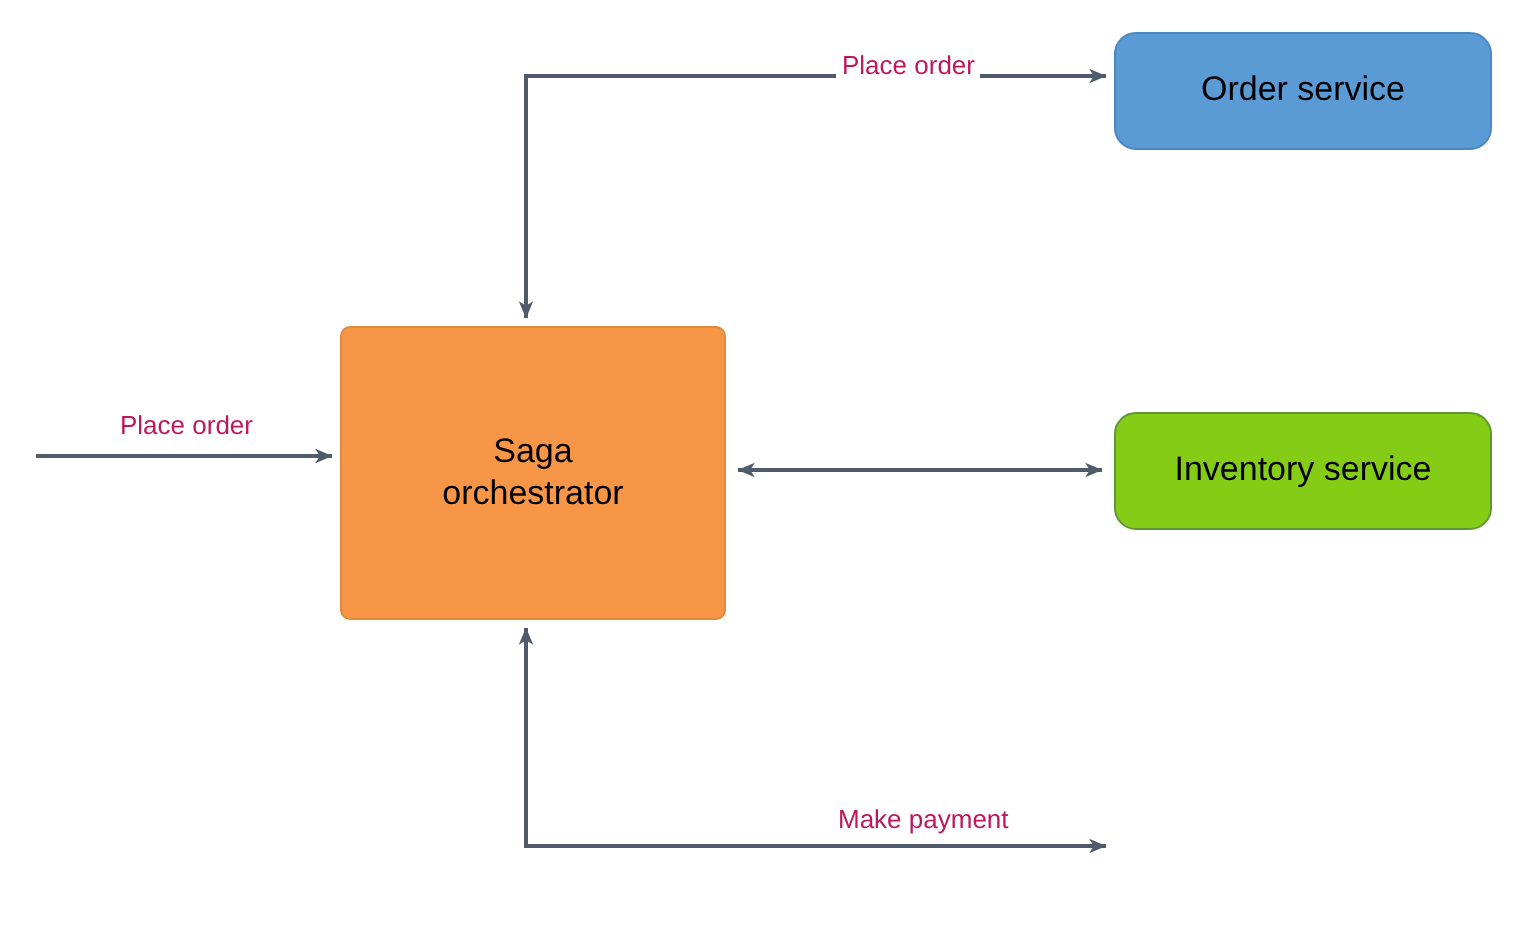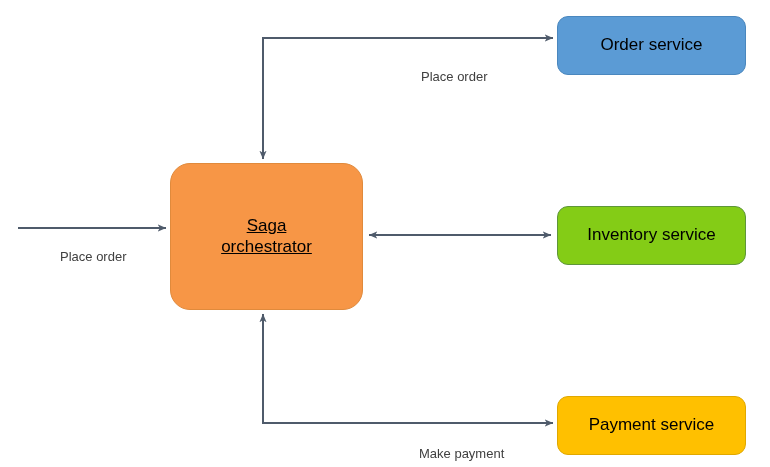--- a/index.html
+++ b/index.html
@@ -43,23 +43,22 @@
     white-space: pre-line;
     text-align: center;
   }
   .node-orchestrator {
     left: 170px;
     top: 163px;
     width: 193px;
     height: 147px;
     background: #F79646;
     border: 1px solid #E08A3C;
-    border-radius: 20px;
+    border-radius: 5px;
     font-size: 17px;
-    text-decoration: underline;
   }
   .node-service {
     width: 189px;
     height: 59px;
     left: 557px;
     border-radius: 11px;
     font-size: 17px;
   }
   .node-order {
     top: 16px;
@@ -72,25 +71,24 @@
     border: 1px solid #5E9639;
   }
   .node-payment {
     top: 396px;
     background: #FFC000;
     border: 1px solid #E0A800;
   }
   .edge-label {
     position: absolute;
     font-size: 13px;
-    color: #404040;
+    color: #be185d;
     white-space: nowrap;
     background: #ffffff;
     padding: 0 3px;
-    margin-top: 44px;
   }
   .label-place-order-top   { left: 418px; top: 25px; }
   .label-update-inventory  { left: 400px; top: 214px; }
   .label-make-payment      { left: 416px; top: 402px; }
   .label-place-order-left  { left:  57px; top: 205px; }
 </style>
 </head>
 <body>
 
 <div id="diagram-canvas">
@@ -120,23 +118,20 @@
   </div>
 
   <div class="node node-service node-order">
     <span class="node-label">Order service</span>
   </div>
 
   <div class="node node-service node-inventory">
     <span class="node-label">Inventory service</span>
   </div>
 
-  <div class="node node-service node-payment">
-    <span class="node-label">Payment service</span>
-  </div>
 
   <div class="edge-label label-place-order-top">Place order</div>
 
 
   <div class="edge-label label-make-payment">Make payment</div>
 
   <div class="edge-label label-place-order-left">Place order</div>
 
 </div>
 

